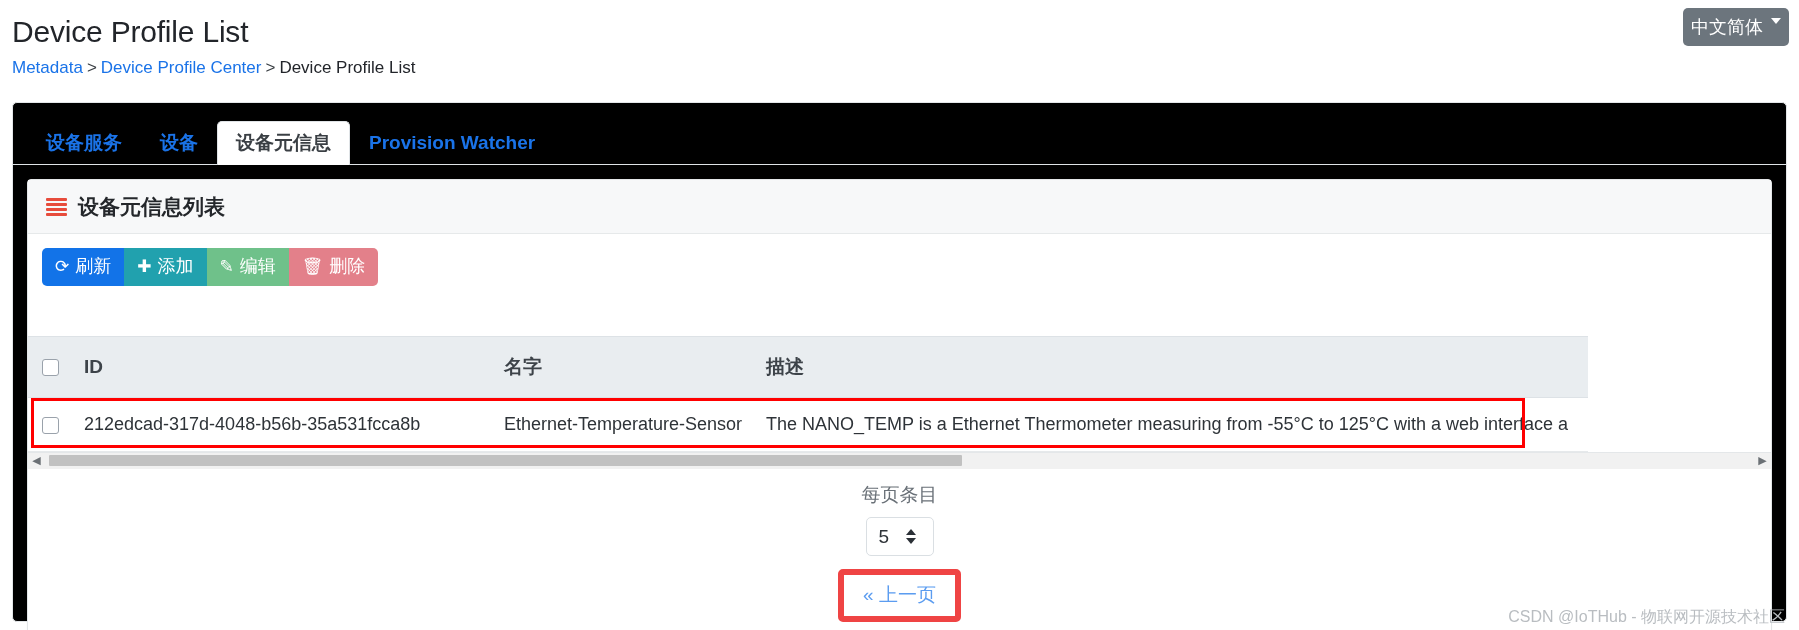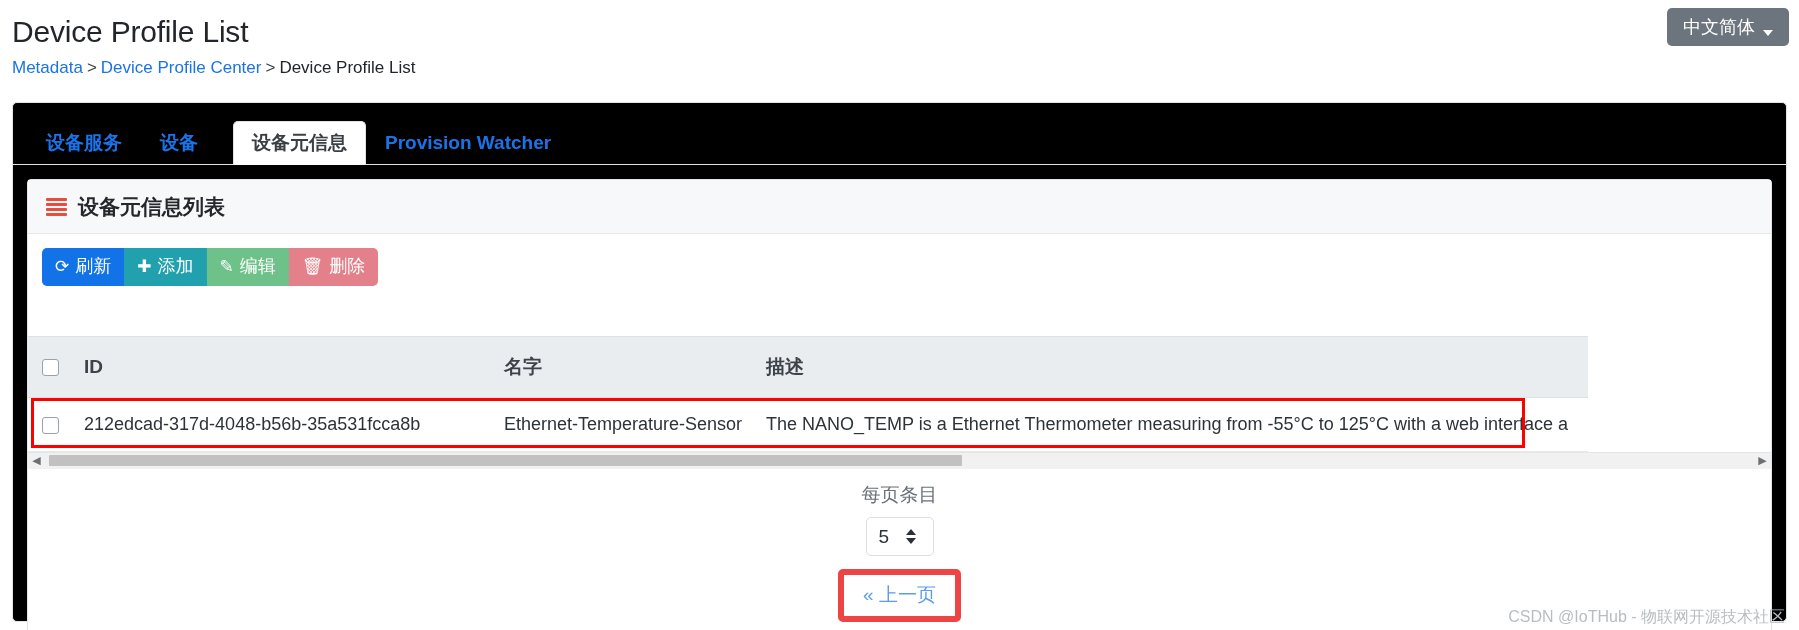--- a/index.html
+++ b/index.html
@@ -50,26 +50,26 @@
   }
 
   .lang-button {
     position: absolute;
     top: 8px;
     right: 10px;
     background: #6c757d;
     color: #ffffff;
     border: none;
     border-radius: 5px;
-    padding: 10px 16px;
+    padding: 10px 8px;
     font-size: 18px;
     font-family: "Liberation Sans", sans-serif;
     cursor: pointer;
     display: flex;
-    align-items: flex-end;
+    align-items: flex-start;
     gap: 8px;
     line-height: 1;
   }
   .caret-down {
     width: 0; height: 0;
     border-left: 5px solid transparent;
     border-right: 5px solid transparent;
     border-top: 6px solid #ffffff;
     display: inline-block;
   }
@@ -101,21 +101,20 @@
     border-bottom: none;
     border-radius: 5px 5px 0 0;
     line-height: 1.15;
     white-space: nowrap;
     margin-bottom: -1px;
   }
   .tab.active {
     background: #ffffff;
     color: #3a3f44;
     border-color: #dfe3e6;
-    margin-left: 16px;
   }
 
   
   .card {
     margin: 14px;
     background: #ffffff;
     border: 1px solid #e3e6e8;
     border-radius: 4px;
     box-shadow: 0 1px 2px rgba(0,0,0,0.04);
   }

